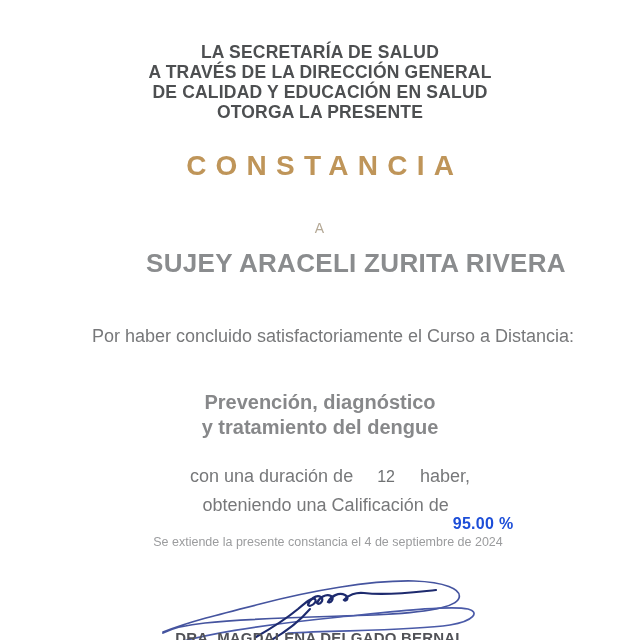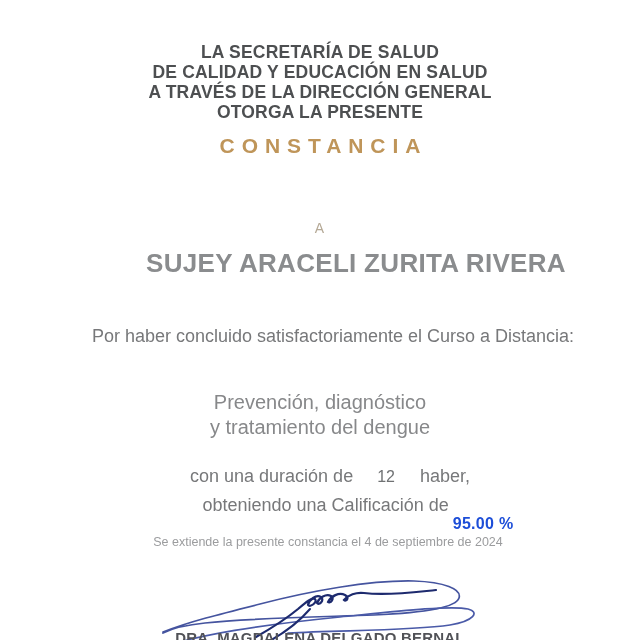--- a/index.html
+++ b/index.html
@@ -17,23 +17,23 @@
 
   .issuer-block {
     top: 42px;
     color: #4d4f51;
     font-size: 17.5px;
     font-weight: 700;
     line-height: 20px;
     letter-spacing: 0.2px;
   }
   .title {
-    top: 134px;
+    top: 150px;
     color: #bf9559;
-    font-size: 21px;
+    font-size: 28px;
     font-weight: 700;
     letter-spacing: 0.33em;
     text-indent: 0.33em;
   }
   .preposition {
     top: 220px;
     color: #b5a996;
     font-size: 14px;
     font-weight: 400;
     letter-spacing: 1px;
@@ -50,21 +50,21 @@
     top: 326px;
     color: #77787a;
     font-size: 18px;
     font-weight: 400;
     padding-left: 26px;
   }
   .course {
     top: 390px;
     color: #87888a;
     font-size: 20px;
-    font-weight: 400;
+    font-weight: 700;
     line-height: 25px;
   }
   .duration-row {
     top: 466px;
     color: #77787a;
     font-size: 18px;
     font-weight: 400;
     transform: translateX(10px);
   }
   .duration-row .hours-value {
@@ -111,22 +111,22 @@
     letter-spacing: 0.2px;
   }
 </style>
 </head>
 <body>
 
 <div class="page">
 
   <div class="abs issuer-block">
     <div>LA SECRETARÍA DE SALUD</div>
+    <div>A TRAVÉS DE LA DIRECCIÓN GENERAL</div>
     <div>DE CALIDAD Y EDUCACIÓN EN SALUD</div>
-    <div>A TRAVÉS DE LA DIRECCIÓN GENERAL</div>
     <div>OTORGA LA PRESENTE</div>
   </div>
 
   <div class="abs title">CONSTANCIA</div>
 
   <div class="abs preposition">A</div>
 
   <div class="abs recipient">SUJEY ARACELI ZURITA RIVERA</div>
 
   <div class="abs reason">Por haber concluido satisfactoriamente el Curso a Distancia:</div>

